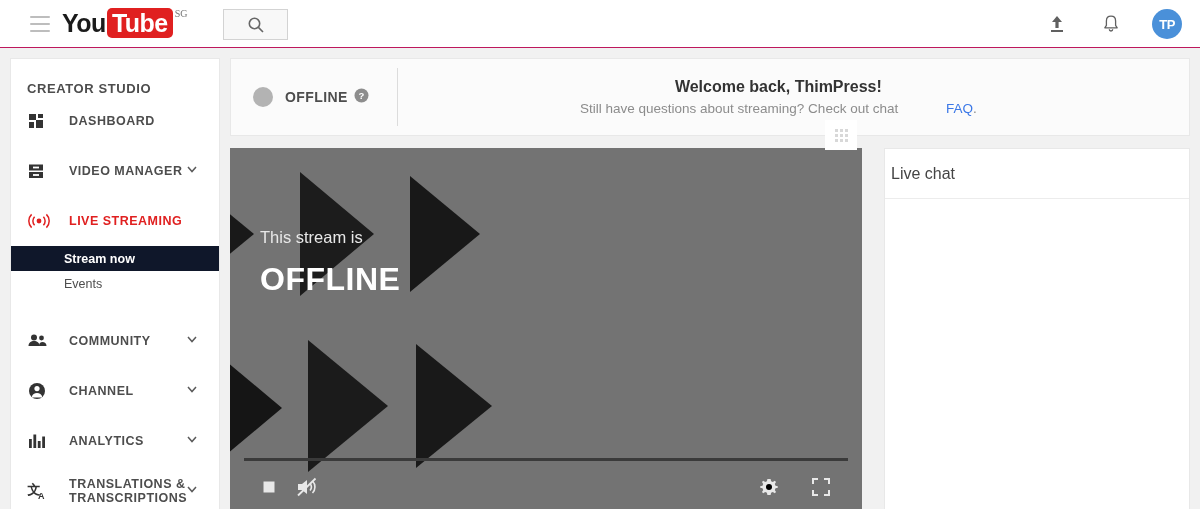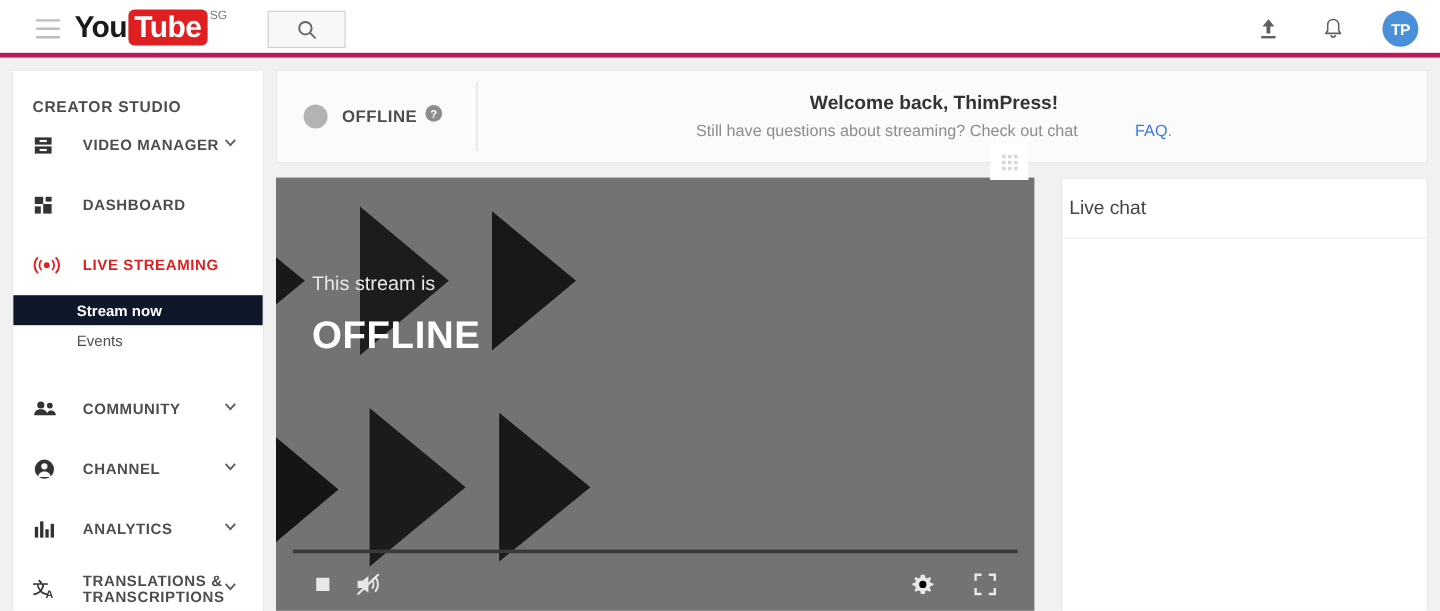--- a/index.html
+++ b/index.html
@@ -8,21 +8,21 @@
     background: #f1f1f1;
     font-family: "Liberation Sans", sans-serif;
     overflow: hidden;
   }
 
   
   .topbar {
     position: absolute; top: 0; left: 0;
     width: 1200px; height: 48px;
     background: #ffffff;
-    border-bottom: 4px solid #be185d;
+    border-bottom: 1px solid #be185d;
     display: flex; align-items: center;
   }
   .hamburger {
     position: absolute; left: 30px; top: 16px;
     width: 20px; height: 16px;
     display: flex; flex-direction: column; justify-content: space-between;
     cursor: pointer;
   }
   .hamburger span { display: block; height: 2px; width: 20px; background: #bdbdbd; border-radius: 1px; }
 
@@ -30,21 +30,21 @@
   .logo-you {
     font-size: 25px; font-weight: bold; color: #1a1a1a;
     letter-spacing: -0.5px; line-height: 30px;
     font-family: "Liberation Sans", sans-serif;
   }
   .logo-tube {
     background: #e02020; color: #ffffff;
     font-size: 25px; font-weight: bold; letter-spacing: -0.5px;
     padding: 0 5px; margin-left: 1px; border-radius: 5px; line-height: 30px;
   }
-  .logo-cc { font-size: 10px; color: #767676; margin-left: 2px; line-height: 12px; }
+  .logo-cc { font-size: 10px; color: #767676; margin-left: 2px; line-height: 12px; font-family: Liberation Serif, serif; }
 
   .search-wrap { position: absolute; left: 223px; top: 9px; display: flex; height: 31px; }
   .search-input {
     width: 578px; height: 31px;
     border: 1px solid #d3d3d3; border-right: none;
     padding: 0 8px; font-size: 14px; color: #333;
     font-family: "Liberation Sans", sans-serif; outline: none; background: #fff;
   }
   .search-input::placeholder { color: #8d8d8d; }
   .search-btn {
@@ -184,44 +184,44 @@
     <div class="avatar">TP</div>
   </div>
 </div>
 
 <div class="sidebar">
   <div class="sidebar-title">CREATOR STUDIO</div>
 
   <div class="nav-item">
     <span class="nav-icon">
       <svg width="20" height="20" viewBox="0 0 20 20">
+        <rect x="2" y="3" width="7" height="6" fill="#333"></rect>
+        <rect x="11" y="3" width="5" height="4" fill="#333"></rect>
+        <rect x="2" y="11" width="5" height="6" fill="#333"></rect>
+        <rect x="9" y="9" width="7" height="8" fill="#333"></rect>
+      </svg>
+    </span>
+    <span class="nav-label">DASHBOARD</span>
+  </div>
+
+  <div class="nav-item">
+    <span class="nav-icon">
+      <svg width="20" height="20" viewBox="0 0 20 20">
         <rect x="2" y="3.5" width="14" height="6" fill="#333"></rect>
         <rect x="6" y="5.6" width="6" height="1.8" fill="#fff"></rect>
         <rect x="2" y="11" width="14" height="6" fill="#333"></rect>
         <rect x="6" y="13.1" width="6" height="1.8" fill="#fff"></rect>
       </svg>
     </span>
     <span class="nav-label">VIDEO MANAGER</span>
     <span class="chev">
       <svg width="14" height="14" viewBox="0 0 14 14">
           <path d="M3 5 L7 9.5 L11 5" fill="none" stroke="#5a5a5a" stroke-width="1.5"></path>
         </svg>
     </span>
-  </div>
-
-  <div class="nav-item">
-    <span class="nav-icon">
-      <svg width="20" height="20" viewBox="0 0 20 20">
-        <rect x="2" y="3" width="7" height="6" fill="#333"></rect>
-        <rect x="11" y="3" width="5" height="4" fill="#333"></rect>
-        <rect x="2" y="11" width="5" height="6" fill="#333"></rect>
-        <rect x="9" y="9" width="7" height="8" fill="#333"></rect>
-      </svg>
-    </span>
-    <span class="nav-label">DASHBOARD</span>
   </div>
 
   <div class="nav-item active">
     <span class="nav-icon">
       <svg width="24" height="20" viewBox="0 0 24 20">
         <circle cx="12" cy="10" r="2.4" fill="#e02020"></circle>
         <path d="M7.6 5.8 A6 6 0 0 0 7.6 14.2" fill="none" stroke="#e02020" stroke-width="1.5"></path>
         <path d="M16.4 5.8 A6 6 0 0 1 16.4 14.2" fill="none" stroke="#e02020" stroke-width="1.5"></path>
         <path d="M4.6 3.4 A9.2 9.2 0 0 0 4.6 16.6" fill="none" stroke="#e02020" stroke-width="1.5"></path>
         <path d="M19.4 3.4 A9.2 9.2 0 0 1 19.4 16.6" fill="none" stroke="#e02020" stroke-width="1.5"></path>

